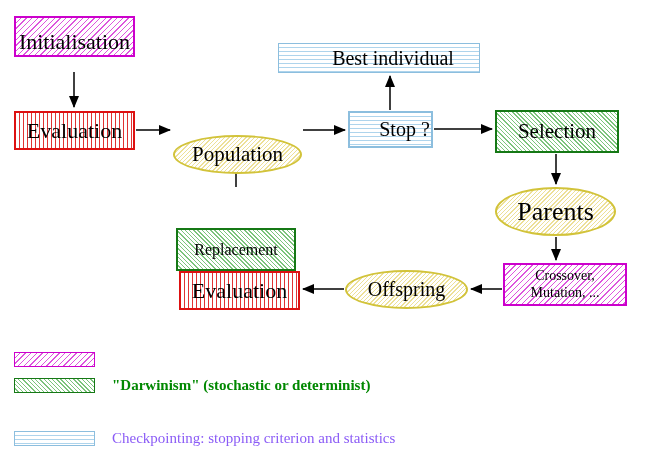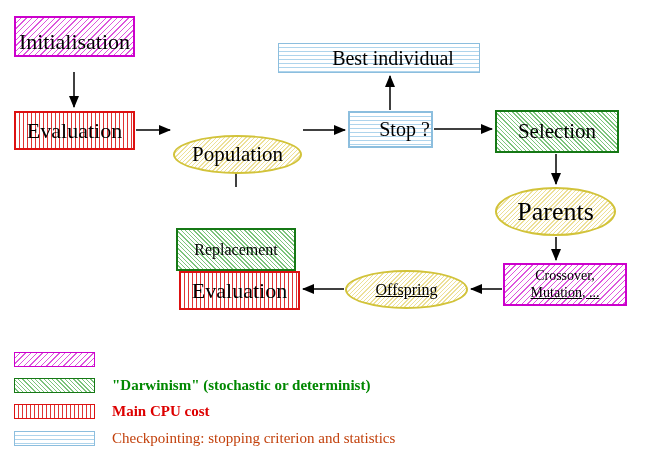--- a/index.html
+++ b/index.html
@@ -47,21 +47,21 @@
     background:repeating-linear-gradient(45deg,#ffffff 0,#ffffff 2px,#7cc47c 2px,#7cc47c 3px); }
   .sw-red { border:1px solid #dd1111;
     background:repeating-linear-gradient(90deg,#ffffff 0,#ffffff 3px,#e03333 3px,#e03333 4px); }
   .sw-cyan { border:1px solid #8cbede;
     background:repeating-linear-gradient(180deg,#ffffff 0,#ffffff 3px,#aed4ec 3px,#aed4ec 4px); }
   .legend-text { margin-left:17px; font-size:15px; font-weight:bold; white-space:nowrap; }
   .t-magenta { color:#cc00cc; }
   .t-yellow  { color:#e6c400; margin-left:12px; }
   .t-green   { color:#008800; }
   .t-red     { color:#dd0000; }
-  .t-ltblue  { color:#c2410c; font-weight:normal; }
+  .t-ltblue  { color:#8b5cf6; font-weight:normal; }
 </style>
 </head>
 <body>
 
 <div class="stage">
 
   <svg class="arrows" viewBox="0 0 670 465">
     <defs>
       <marker id="ah" markerUnits="userSpaceOnUse" markerWidth="12" markerHeight="10" refX="11" refY="5" orient="auto">
         <path d="M0,0 L12,5 L0,10 Z" fill="#000"></path>
@@ -109,44 +109,40 @@
   </div>
 
   <div class="node hatch-green" style="left:176px; top:188px; width:120px; height:43px; font-size:16px;margin-top:40px;">
     <span>Replacement</span>
   </div>
 
 
   <div class="node hatch-magenta" style="left:503px; top:263px; width:124px; height:43px;">
     <span class="crossover-lines">
       <span style="display:block;">Crossover,</span>
-      <span style="display:block;text-decoration:underline;">Mutation, ...</span>
+      <span style="display:block;">Mutation, ...</span>
     </span>
   </div>
 
-  <div class="node hatch-yellow ellipse" style="left:345px; top:270px; width:123px; height:39px; font-size:16px;text-decoration:underline;">
+  <div class="node hatch-yellow ellipse" style="left:345px; top:270px; width:123px; height:39px; font-size:20px;">
     <span>Offspring</span>
   </div>
 
   <div class="node stripe-red" style="left:179px; top:271px; width:121px; height:39px; font-size:22px;">
     <span>Evaluation</span>
   </div>
 
   <div class="legend-row" style="top:352px;">
     <span class="swatch sw-magenta"></span>
   </div>
 
   <div class="legend-row" style="top:377px;">
     <span class="swatch sw-green"></span>
     <span class="legend-text t-green">"Darwinism" (stochastic or determinist)</span>
   </div>
 
-  <div class="legend-row" style="top:403px;">
-    <span class="swatch sw-red"></span>
-    <span class="legend-text t-red">Main CPU cost</span>
-  </div>
 
   <div class="legend-row" style="top:430px;">
     <span class="swatch sw-cyan"></span>
     <span class="legend-text t-ltblue">Checkpointing: stopping criterion and statistics</span>
   </div>
 
 </div>
 
 </body></html>

